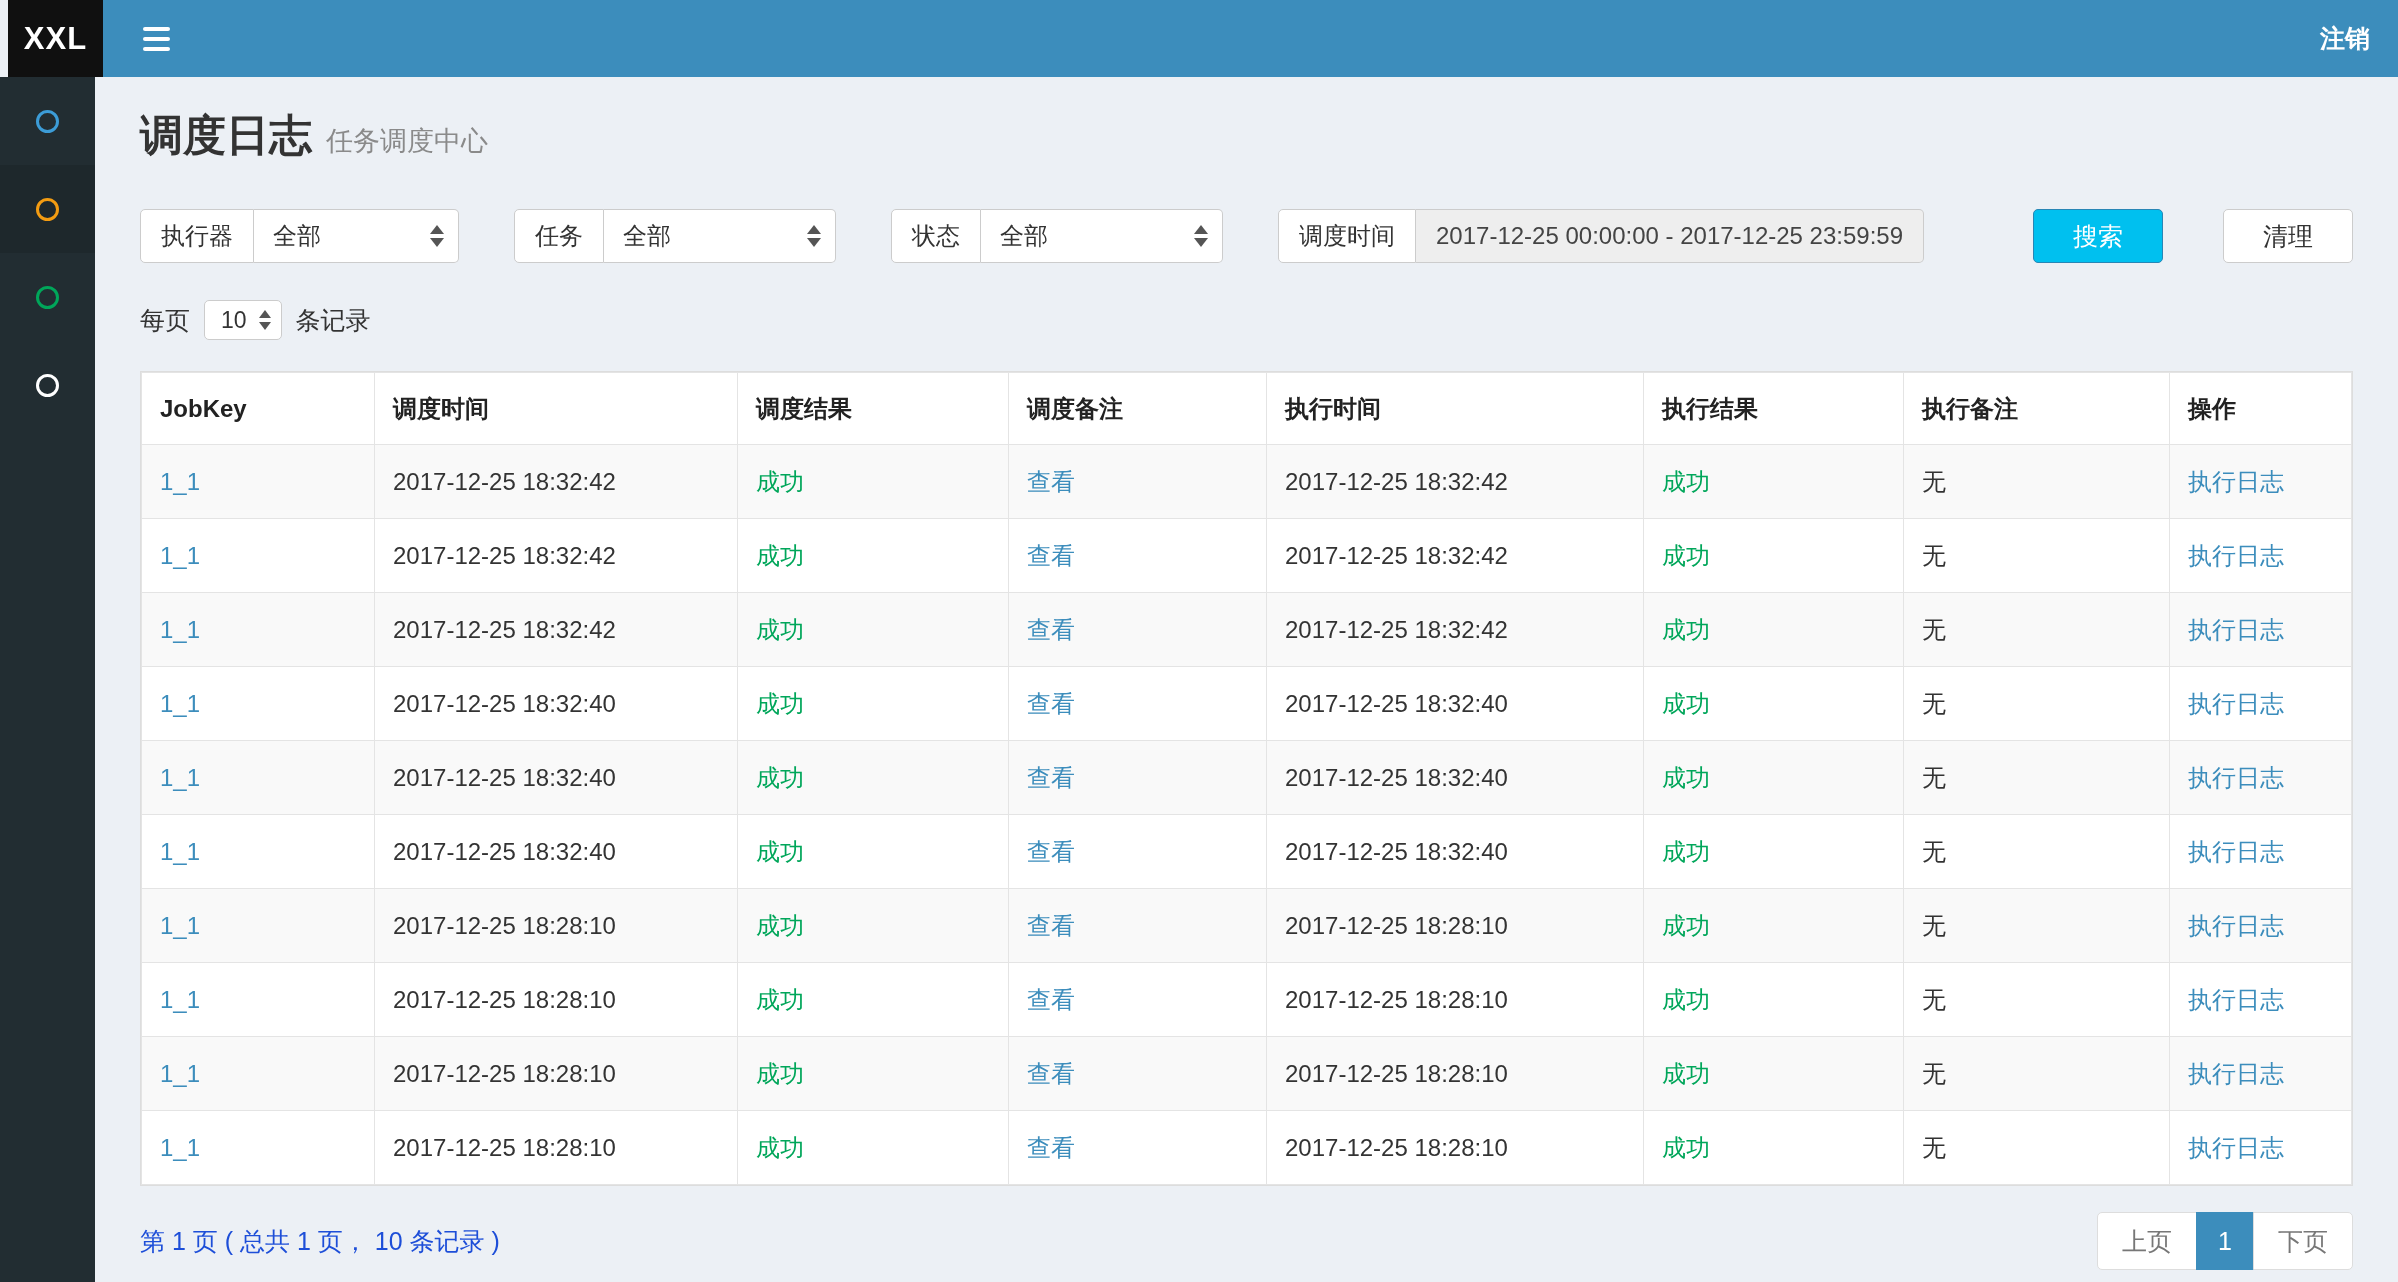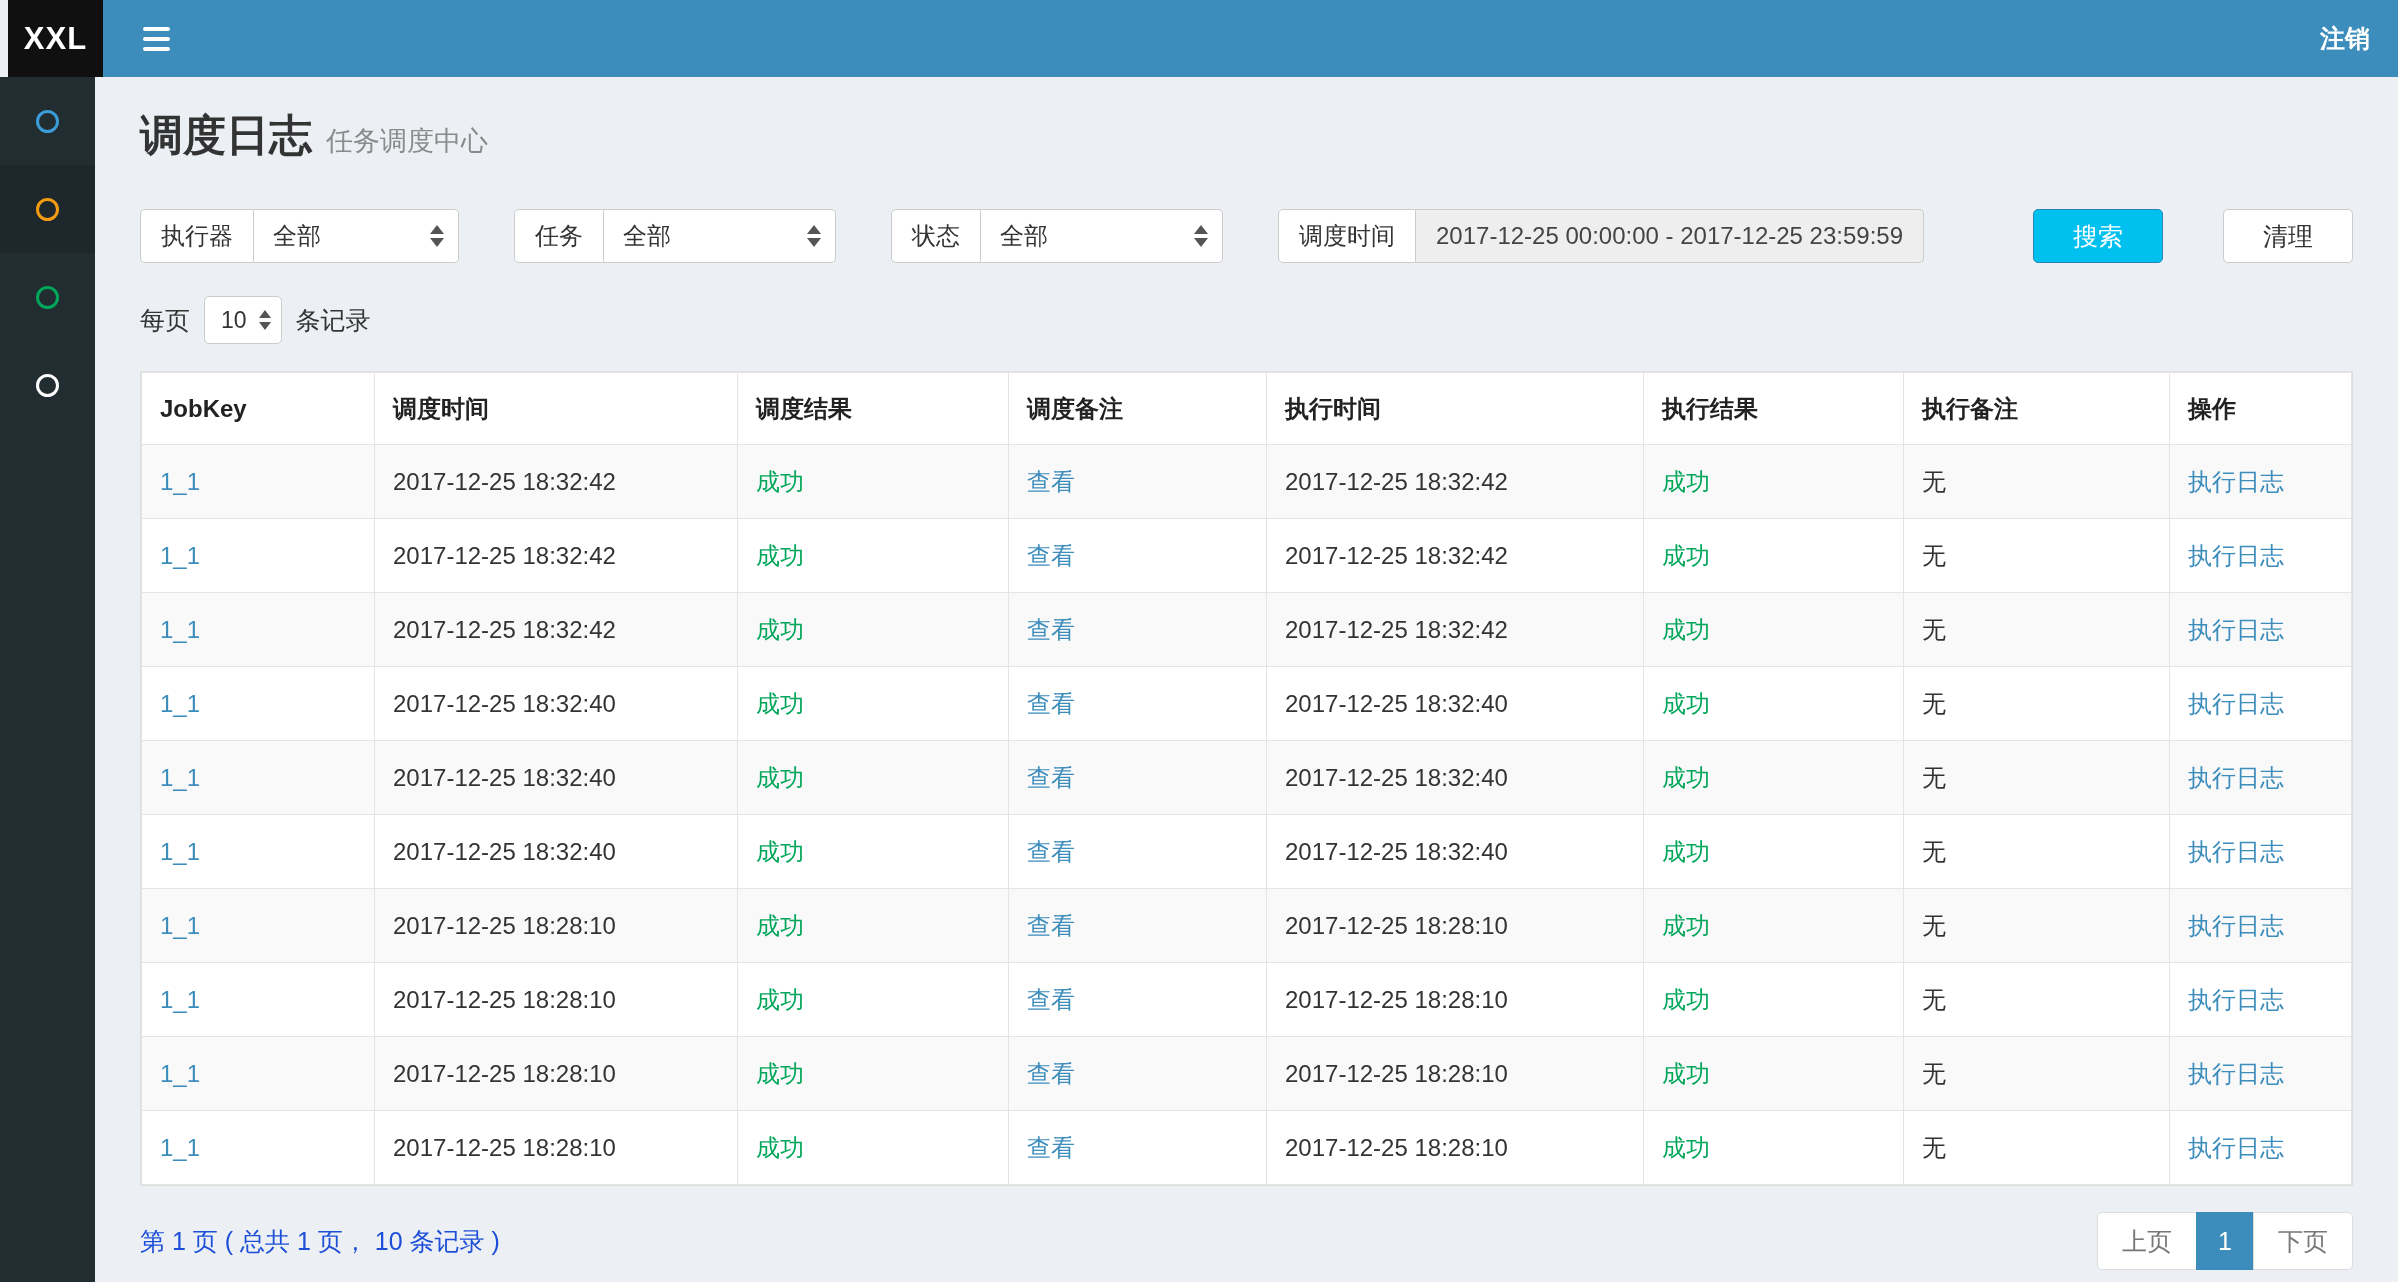--- a/index.html
+++ b/index.html
@@ -52,21 +52,21 @@
                 border-radius:0 5px 5px 0; padding:0 20px; font-size:24px; color:#444;
                 font-family:"Liberation Sans","DejaVu Sans",sans-serif; outline:none; }
   .btn { height:54px; min-width:130px; display:flex; align-items:center; justify-content:center;
          border-radius:5px; font-size:25px; cursor:pointer; border:1px solid transparent; }
   .btn-search { background:#00c0ef; border-color:#2886b5; color:#fff; margin-left:auto; }
   .btn-clear  { background:#fff; border-color:#ccc; color:#333; margin-left:60px; }
 
   
   .pagesize-row { display:flex; align-items:center; margin-bottom:26px; height:50px; }
   .pagesize-row .txt { font-size:25px; color:#333; }
-  .small-select { height:48px; background:#fff; border:1px solid #ccc; border-radius:5px;
+  .small-select { height:40px; background:#fff; border:1px solid #ccc; border-radius:5px;
                   display:flex; align-items:center; padding:0 10px 0 16px; margin:0 14px; cursor:pointer; font-size:23px; }
   .small-select .stepper { margin-left:12px; }
   .small-select .stepper i { border-left-width:6px; border-right-width:6px; }
   .small-select .stepper .up { border-bottom-width:8px; }
   .small-select .stepper .down { border-top-width:8px; }
 
   
   .table-wrap { background:#fff; border:1px solid #ddd; }
   table { width:100%; border-collapse:collapse; table-layout:fixed;padding-left:44px; }
   th, td { border:1px solid #e4e4e4; padding:0 18px; text-align:left; font-size:24px;

